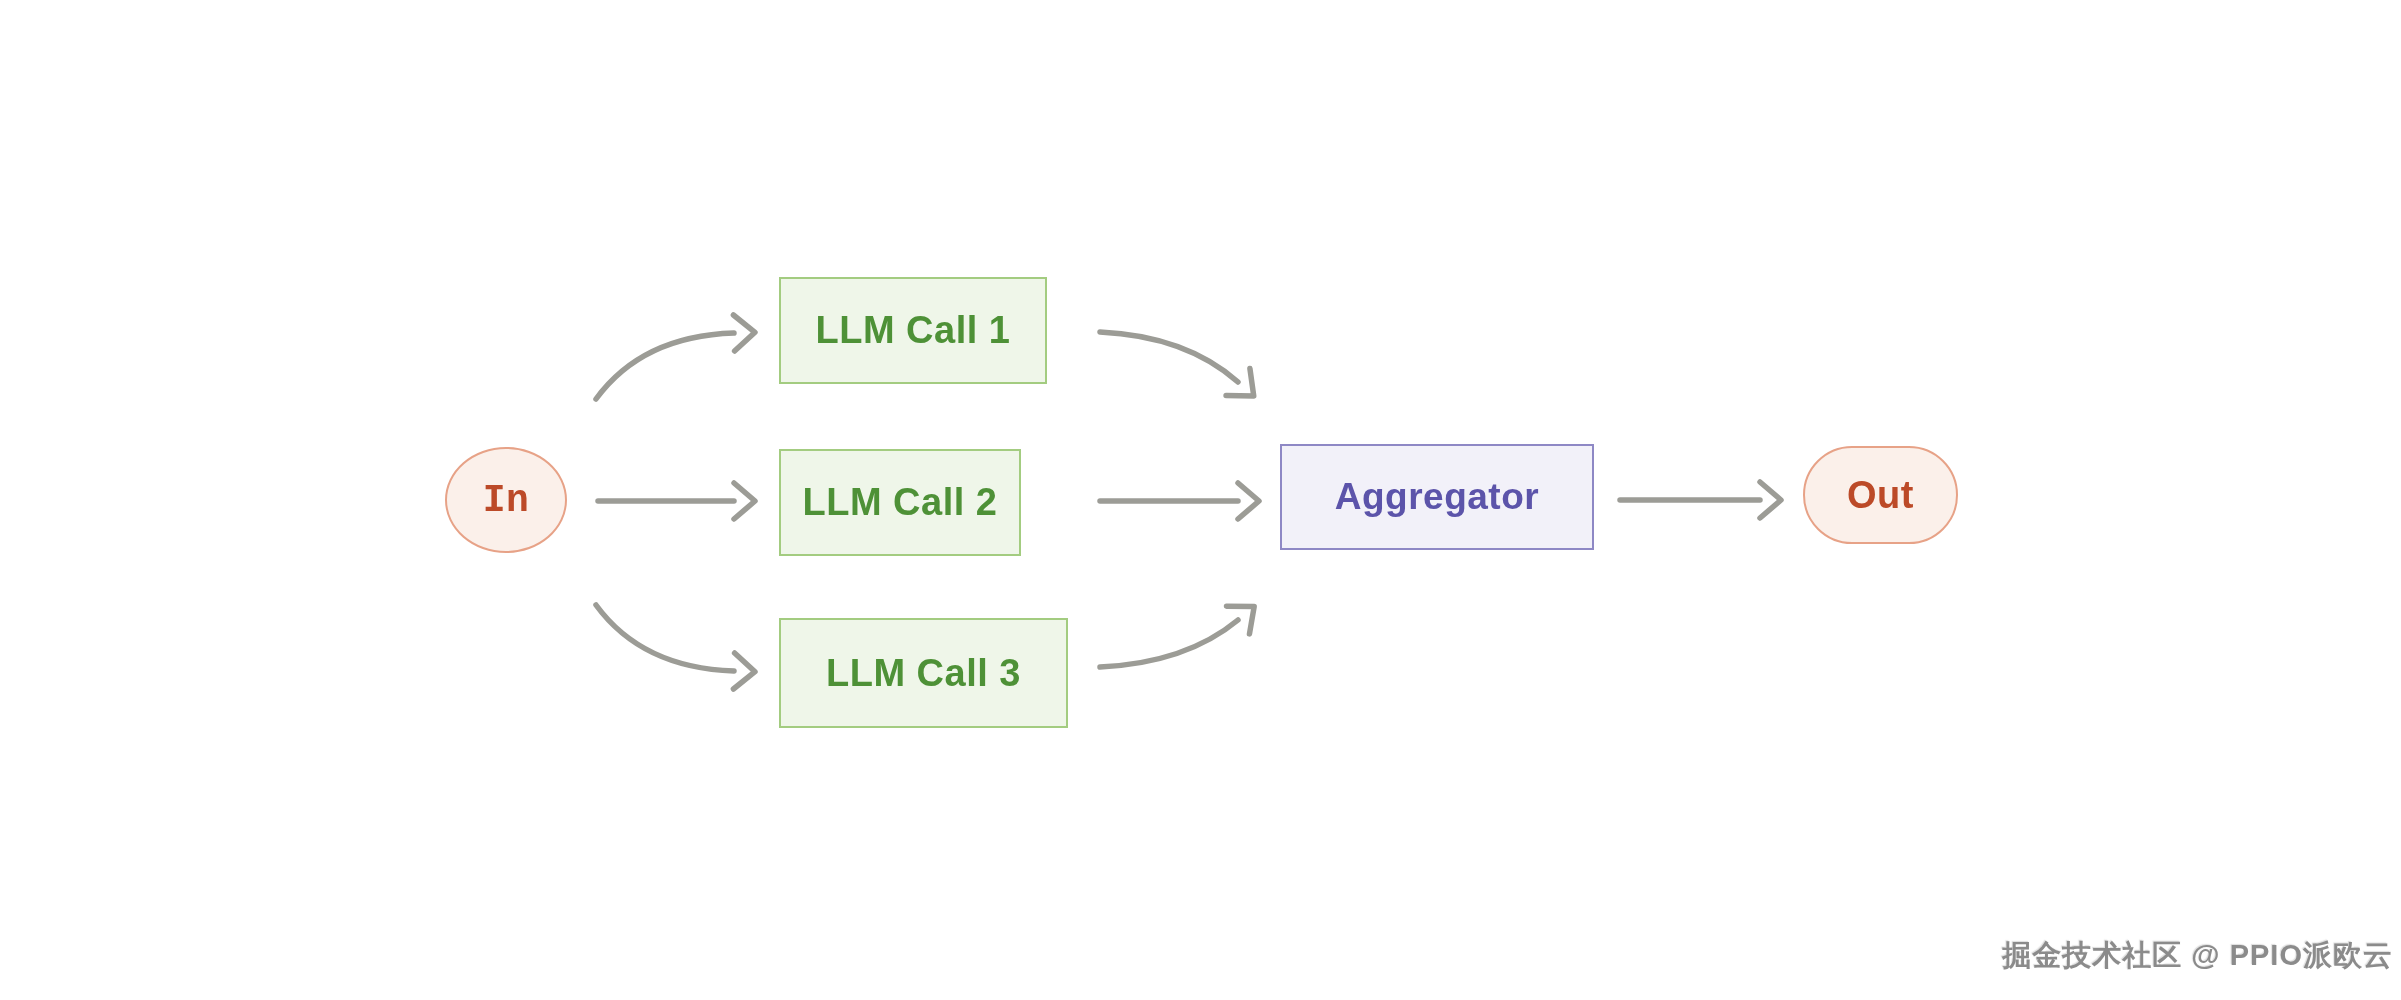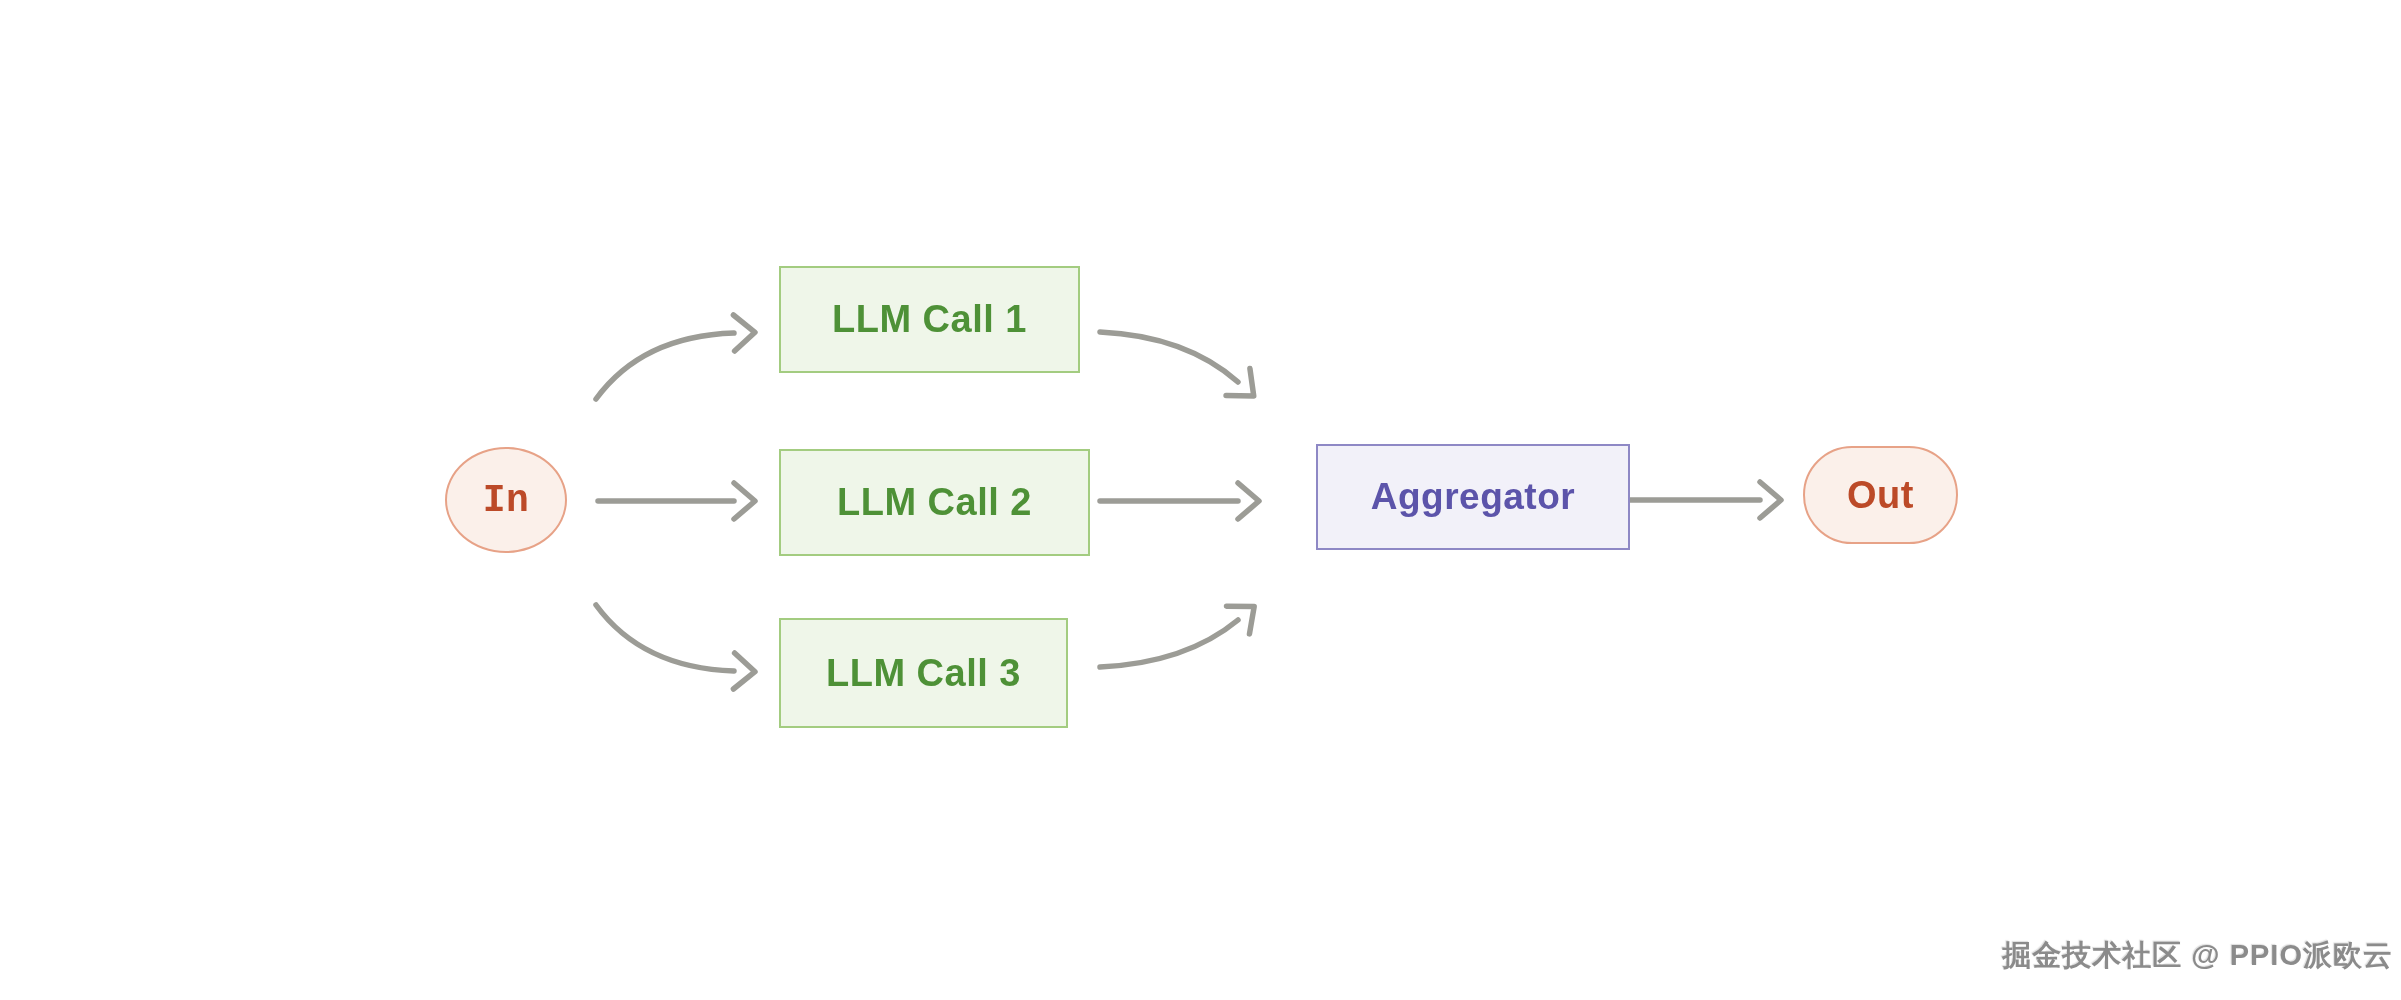--- a/index.html
+++ b/index.html
@@ -57,21 +57,20 @@
   .node.green {
     background: var(--green-fill);
     border: 2px solid var(--green-border);
     color: var(--green-text);
   }
   .node.purple {
     background: var(--purple-fill);
     border: 2px solid var(--purple-border);
     color: var(--purple-text);
     font-size: 37px;
-    margin-left: 36px;
   }
   .node.peach {
     background: var(--peach-fill);
     border: 2px solid var(--peach-border);
     color: var(--peach-text);
   }
   .node.ellipse { border-radius: 50%; font-family: Liberation Mono, monospace; }
   .node.pill { border-radius: 60px; }
   .watermark {
     position: absolute;
@@ -101,25 +100,25 @@
     <path class="edge-stroke" d="M 1100 332 Q 1186 336 1238 382" marker-end="url(#ah)"></path>
     <path class="edge-stroke" d="M 1100 501 L 1238 501" marker-end="url(#ah)"></path>
     <path class="edge-stroke" d="M 1100 667 Q 1186 663 1238 620" marker-end="url(#ah)"></path>
     <path class="edge-stroke" d="M 1620 500 L 1760 500" marker-end="url(#ah)"></path>
   </svg>
 
   <div class="node peach ellipse" style="left:445px; top:447px; width:122px; height:106px;">
     <span>In</span>
   </div>
 
-  <div class="node green" style="left:779px; top:266px; width:301px; height:107px;">
+  <div class="node green" style="left:779px; top:277px; width:268px; height:107px;">
     <span>LLM Call 1</span>
   </div>
 
-  <div class="node green" style="left:779px; top:449px; width:311px; height:107px;">
+  <div class="node green" style="left:779px; top:449px; width:242px; height:107px;">
     <span>LLM Call 2</span>
   </div>
 
   <div class="node green" style="left:779px; top:618px; width:289px; height:110px;justify-content:center;">
     <span>LLM Call 3</span>
   </div>
 
   <div class="node purple" style="left:1280px; top:444px; width:314px; height:106px;">
     <span>Aggregator</span>
   </div>

